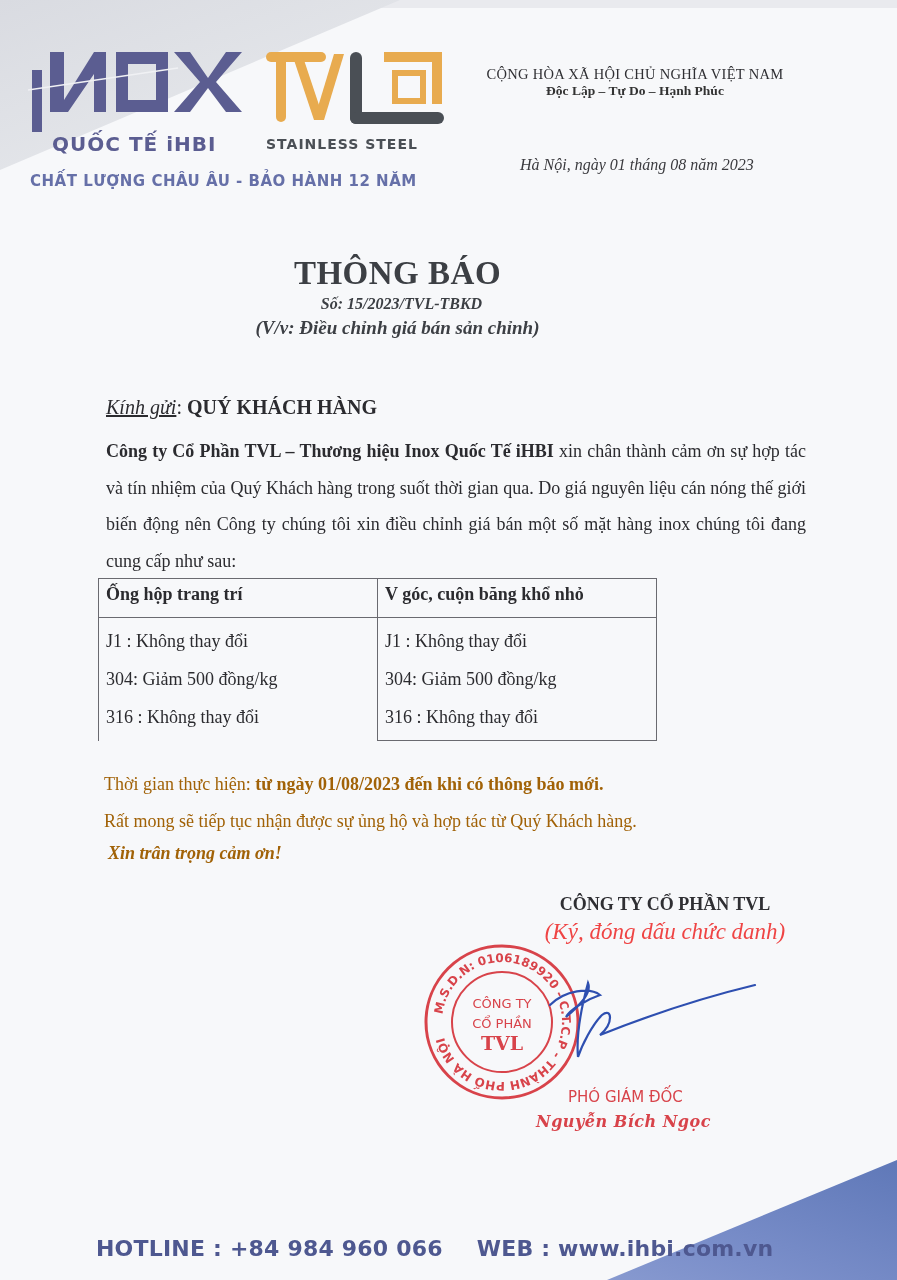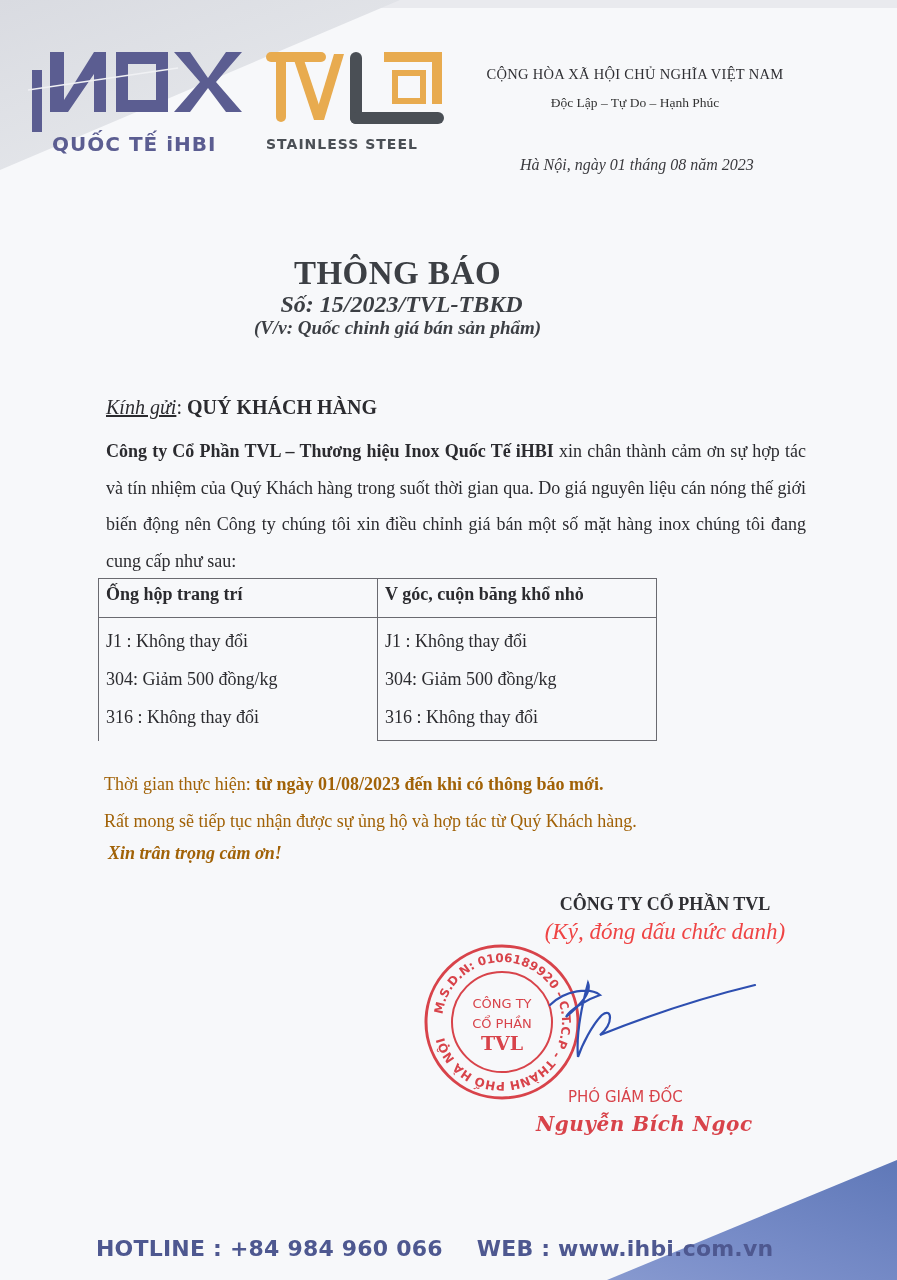--- a/index.html
+++ b/index.html
@@ -38,28 +38,28 @@
     font-size:14px; letter-spacing:1px; color:#4a4f55;
   }
   .slogan {
     position:absolute; left:2px; top:132px;
     font-family:"DejaVu Sans", sans-serif; font-weight:bold;
     font-size:15px; letter-spacing:0.5px; color:#6670a8;
   }
   
   .nat { position:absolute; left:470px; top:66px; width:330px; text-align:center; }
   .nat-title { font-size:14.5px; font-weight:normal; letter-spacing:0.3px; color:#2f2f33; }
-  .nat-motto { font-size:13.5px; font-weight:normal; margin-top:12px; color:#333; }
+  .nat-motto { font-size:13.5px; font-weight:bold; color:#333; }
   .date-line {
     position:absolute; left:520px; top:156px; font-style:italic; font-size:16px; color:#3a3a3e;
   }
   
   .title-block { position:absolute; left:0; top:254px; width:795px; text-align:center; }
   .doc-title { font-size:33px; font-weight:bold; color:#3c3f44; letter-spacing:0.5px; line-height:38px; }
-  .doc-number { font-size:24px; font-weight:bold; font-style:italic; color:#3c3f44; line-height:24px;padding-left:8px; }
+  .doc-number { font-size:16px; font-weight:bold; font-style:italic; color:#3c3f44; line-height:24px;padding-left:8px; }
   .doc-subject { font-size:19px; font-weight:bold; font-style:italic; color:#3c3f44; line-height:24px; }
   
   .body { position:absolute; left:106px; top:396px; width:700px; font-size:18px; color:#2b2b2f; }
   .greeting { font-size:20px; margin-bottom:14px; }
   .greeting .lbl { font-style:italic; text-decoration:underline; }
   .greeting .who { font-weight:bold; }
   .para { line-height:36.5px; text-align:justify; }
   .para b { font-weight:bold;margin-top:33px; }
   table.prices {
     position:absolute; left:98px; top:578px; width:559px; border-collapse:collapse;
@@ -79,21 +79,21 @@
   .sig-note { font-size:23px; font-style:italic; color:#ef4444; margin-top:4px; }
   .stamp { position:absolute; left:422px; top:942px; }
   .signature { position:absolute; left:530px; top:975px; }
   .sig-title {
     position:absolute; left:568px; top:1088px;
     font-family:"DejaVu Sans", sans-serif; font-size:15px; color:#d8434a;
   }
   .sig-name {
     position:absolute; left:536px; top:1112px;
     font-family:"DejaVu Serif", serif; font-style:italic; font-weight:bold;
-    font-size:20px; color:#d8434a; letter-spacing:0.5px;
+    font-size:16px; color:#d8434a; letter-spacing:0.5px;
   }
   
   .footer {
     position:absolute; left:96px; top:1236px;
     font-family:"DejaVu Sans", sans-serif; font-weight:bold;
     font-size:22px; color:#4e5890; letter-spacing:0.2px;
   }
   .footer .gap { display:inline-block; width:34px; }
 </style>
 </head>
@@ -122,32 +122,33 @@
       <path d="M118 2 H176 V54 H166 V12 H118 Z"></path>
       <path d="M126 20 H160 V54 H126 Z M132 26 V48 H154 V26 Z" fill-rule="evenodd"></path>
     </g>
     <g fill="#4a4f55">
       <rect x="84" y="2" width="12" height="72" rx="6"></rect>
       <rect x="84" y="62" width="94" height="12" rx="6"></rect>
     </g>
   </svg>
   <div class="brand-sub-left">QUỐC TẾ iHBI</div>
   <div class="brand-sub-right">STAINLESS STEEL</div>
+  <div class="slogan">CHẤT LƯỢNG CHÂU ÂU - BẢO HÀNH 12 NĂM</div>
 </div>
 
 <div class="nat">
   <div class="nat-title">CỘNG HÒA XÃ HỘI CHỦ NGHĨA VIỆT NAM</div>
   <div class="nat-motto">Độc Lập – Tự Do – Hạnh Phúc</div>
 </div>
 <div class="date-line">Hà Nội, ngày 01  tháng 08 năm 2023</div>
 
 <div class="title-block">
   <div class="doc-title">THÔNG BÁO</div>
   <div class="doc-number">Số: 15/2023/TVL-TBKD</div>
-  <div class="doc-subject">(V/v: Quốc chỉnh giá bán sản phẩm)</div>
+  <div class="doc-subject">(V/v: Điều chỉnh giá bán sản chỉnh)</div>
 </div>
 
 <div class="body">
   <div class="greeting">
     <span class="lbl">Kính gửi</span><span>: </span><span class="who">QUÝ KHÁCH HÀNG</span>
   </div>
   <div class="para">
     <b>Công ty Cổ Phần TVL – Thương hiệu Inox Quốc Tế iHBI</b><span> xin chân thành cảm ơn sự hợp tác và tín nhiệm của Quý Khách hàng trong suốt thời gian qua. Do giá nguyên liệu cán nóng thế giới biến động nên Công ty chúng tôi xin điều chỉnh giá bán một số mặt hàng inox chúng tôi đang cung cấp như sau:</span>
   </div>
 </div>

